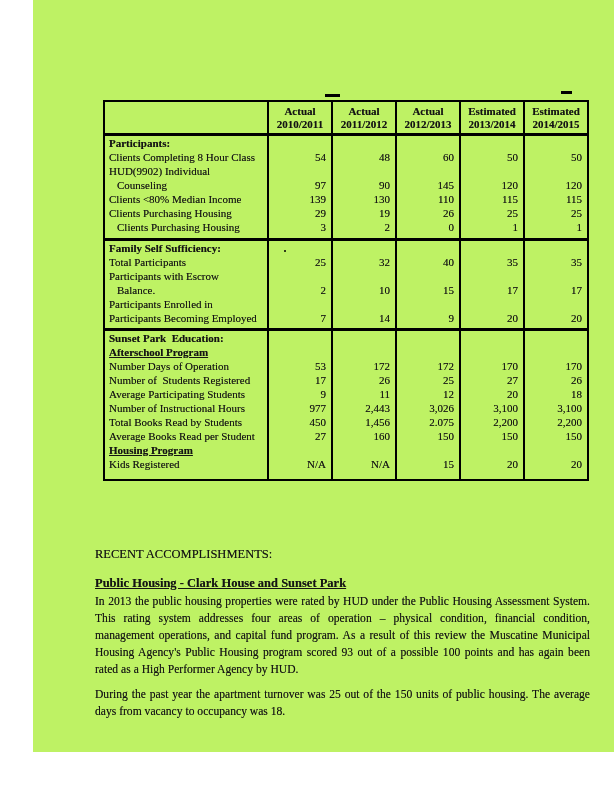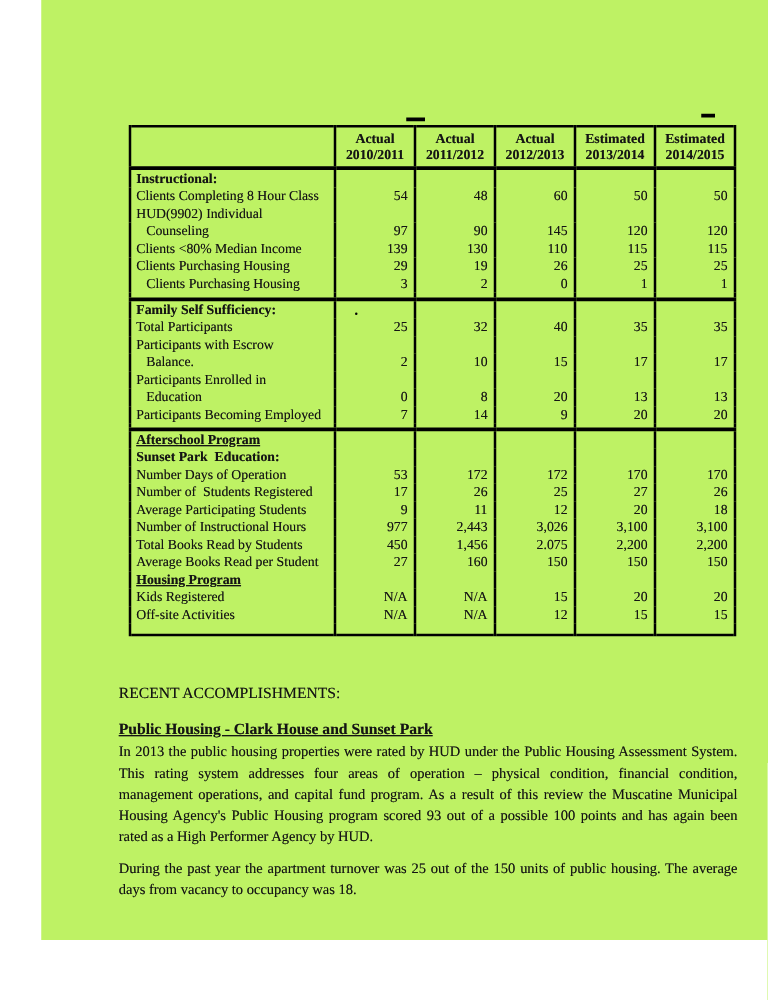--- a/index.html
+++ b/index.html
@@ -107,21 +107,21 @@
             <div>2013/2014</div>
           </th>
           <th>
             <div>Estimated</div>
             <div>2014/2015</div>
           </th>
         </tr>
     </thead>
     <tbody id="table-body">
         <tr>
-          <td class="label section-title">Instructional:</td>
+          <td class="label section-title">Participants:</td>
           <td class="num"></td>
           <td class="num"></td>
           <td class="num"></td>
           <td class="num"></td>
           <td class="num"></td>
         </tr>
         <tr>
           <td class="label">Clients Completing 8 Hour Class</td>
           <td class="num">54</td>
           <td class="num">48</td>
@@ -211,53 +211,45 @@
         </tr>
         <tr>
           <td class="label">Participants Enrolled in</td>
           <td class="num"></td>
           <td class="num"></td>
           <td class="num"></td>
           <td class="num"></td>
           <td class="num"></td>
         </tr>
         <tr>
-          <td class="label indent">Education</td>
-          <td class="num">0</td>
-          <td class="num">8</td>
-          <td class="num">20</td>
-          <td class="num">13</td>
-          <td class="num">13</td>
-        </tr>
-        <tr>
           <td class="label">Participants Becoming Employed</td>
           <td class="num">7</td>
           <td class="num">14</td>
           <td class="num">9</td>
           <td class="num">20</td>
           <td class="num">20</td>
         </tr>
         <tr class="spacer section-end">
           <td></td>
           <td></td>
           <td></td>
           <td></td>
           <td></td>
           <td></td>
         </tr>
         <tr>
+          <td class="label section-title">Sunset Park  Education:</td>
+          <td class="num"></td>
+          <td class="num"></td>
+          <td class="num"></td>
+          <td class="num"></td>
+          <td class="num"></td>
+        </tr>
+        <tr>
           <td class="label sub-head">Afterschool Program</td>
-          <td class="num"></td>
-          <td class="num"></td>
-          <td class="num"></td>
-          <td class="num"></td>
-          <td class="num"></td>
-        </tr>
-        <tr>
-          <td class="label section-title">Sunset Park  Education:</td>
           <td class="num"></td>
           <td class="num"></td>
           <td class="num"></td>
           <td class="num"></td>
           <td class="num"></td>
         </tr>
         <tr>
           <td class="label">Number Days of Operation</td>
           <td class="num">53</td>
           <td class="num">172</td>
@@ -314,28 +306,20 @@
           <td class="num"></td>
         </tr>
         <tr>
           <td class="label">Kids Registered</td>
           <td class="num">N/A</td>
           <td class="num">N/A</td>
           <td class="num">15</td>
           <td class="num">20</td>
           <td class="num">20</td>
         </tr>
-        <tr>
-          <td class="label">Off-site Activities</td>
-          <td class="num">N/A</td>
-          <td class="num">N/A</td>
-          <td class="num">12</td>
-          <td class="num">15</td>
-          <td class="num">15</td>
-        </tr>
         <tr class="spacer spacer-last">
           <td></td>
           <td></td>
           <td></td>
           <td></td>
           <td></td>
           <td></td>
         </tr>
       </tbody>
   </table>

